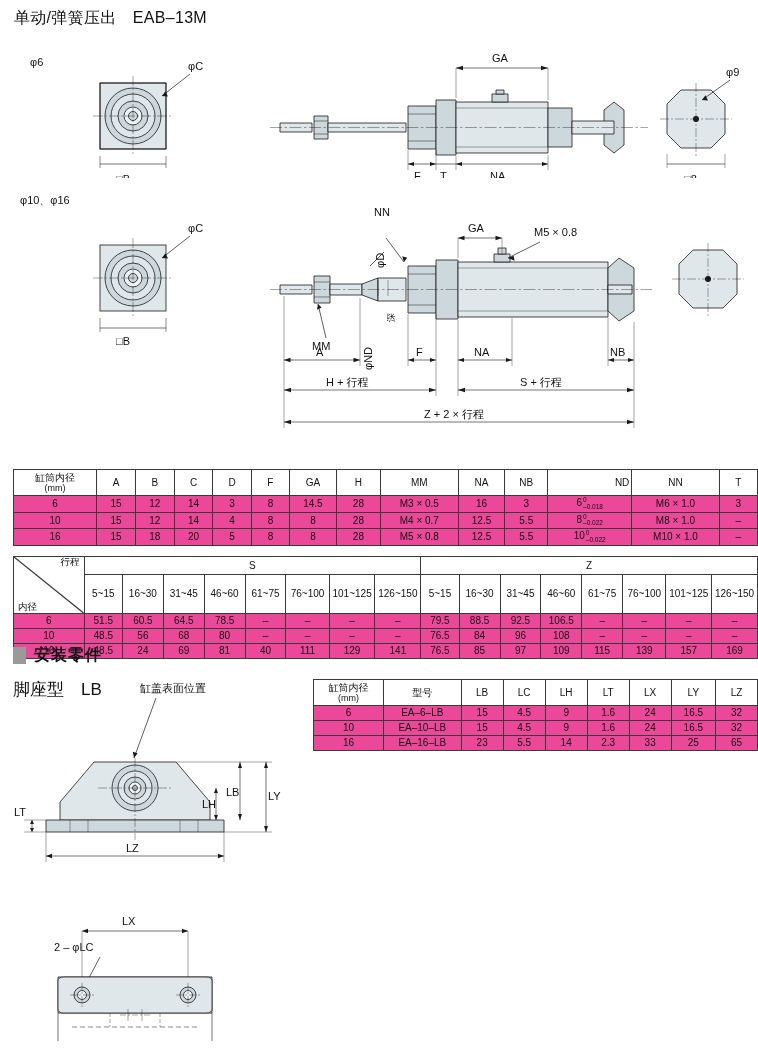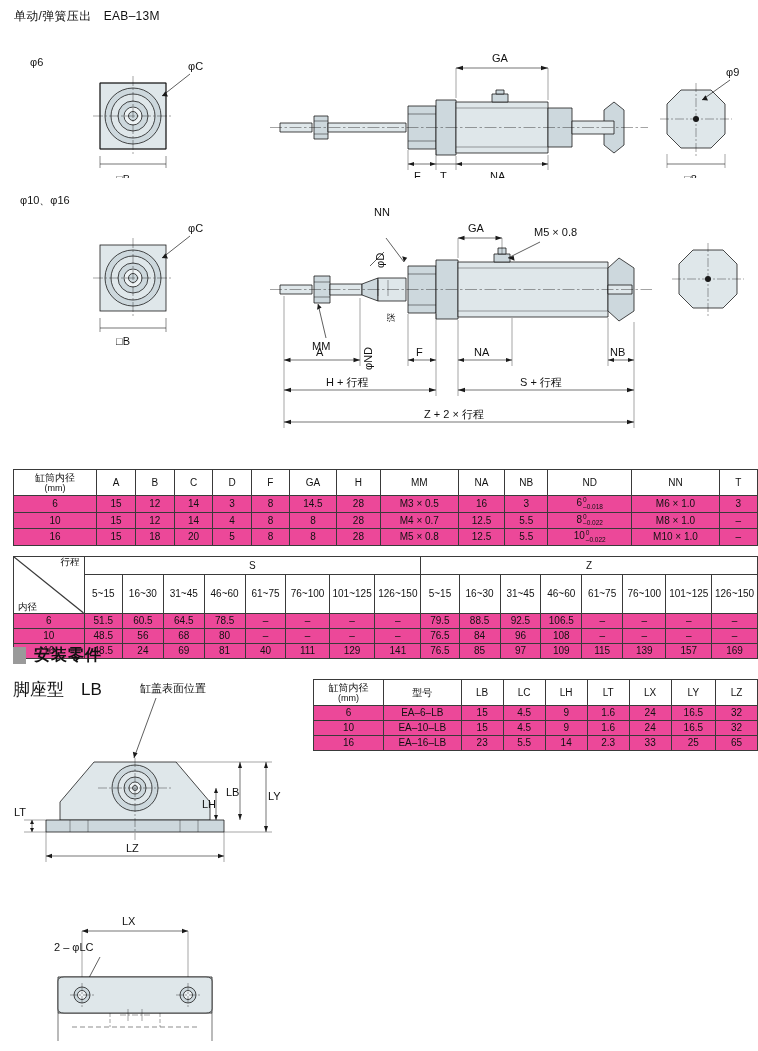--- a/index.html
+++ b/index.html
@@ -18,21 +18,21 @@
   }
   .page {
     position: relative;
     width: 758px;
     height: 1051px;
   }
   .abs { position: absolute; }
 
   
   .sec-title {
-    font-size: 12px;
+    font-size: 16px;
     color: #111;
     letter-spacing: 0.3px;
   }
   .sub-title {
     font-size: 17px;
     color: #111;
   }
   .block-head {
     display: flex;
     align-items: center;
@@ -348,21 +348,21 @@
           <th style="width:36px;">A</th>
           <th style="width:36px;">B</th>
           <th style="width:36px;">C</th>
           <th style="width:36px;">D</th>
           <th style="width:36px;">F</th>
           <th style="width:44px;">GA</th>
           <th style="width:42px;">H</th>
           <th style="width:76px;">MM</th>
           <th style="width:44px;">NA</th>
           <th style="width:40px;">NB</th>
-          <th style="width:84px;">ND</th>
+          <th style="width:84px;text-align:right;">ND</th>
           <th style="width:86px;">NN</th>
           <th style="width:36px;">T</th>
         </tr>
       </thead>
       <tbody>
         <tr class="r">
           <td>6</td>
           <td>15</td>
           <td>12</td>
           <td>14</td>

